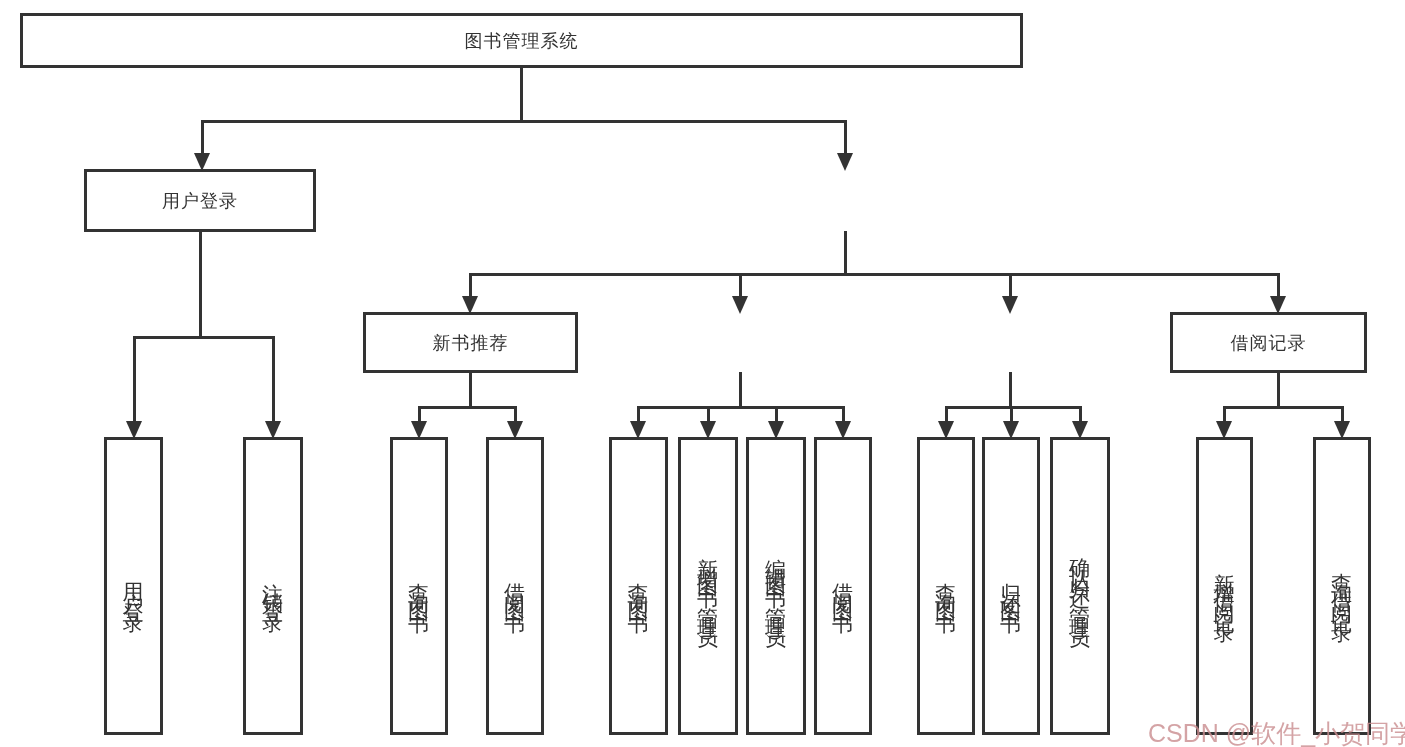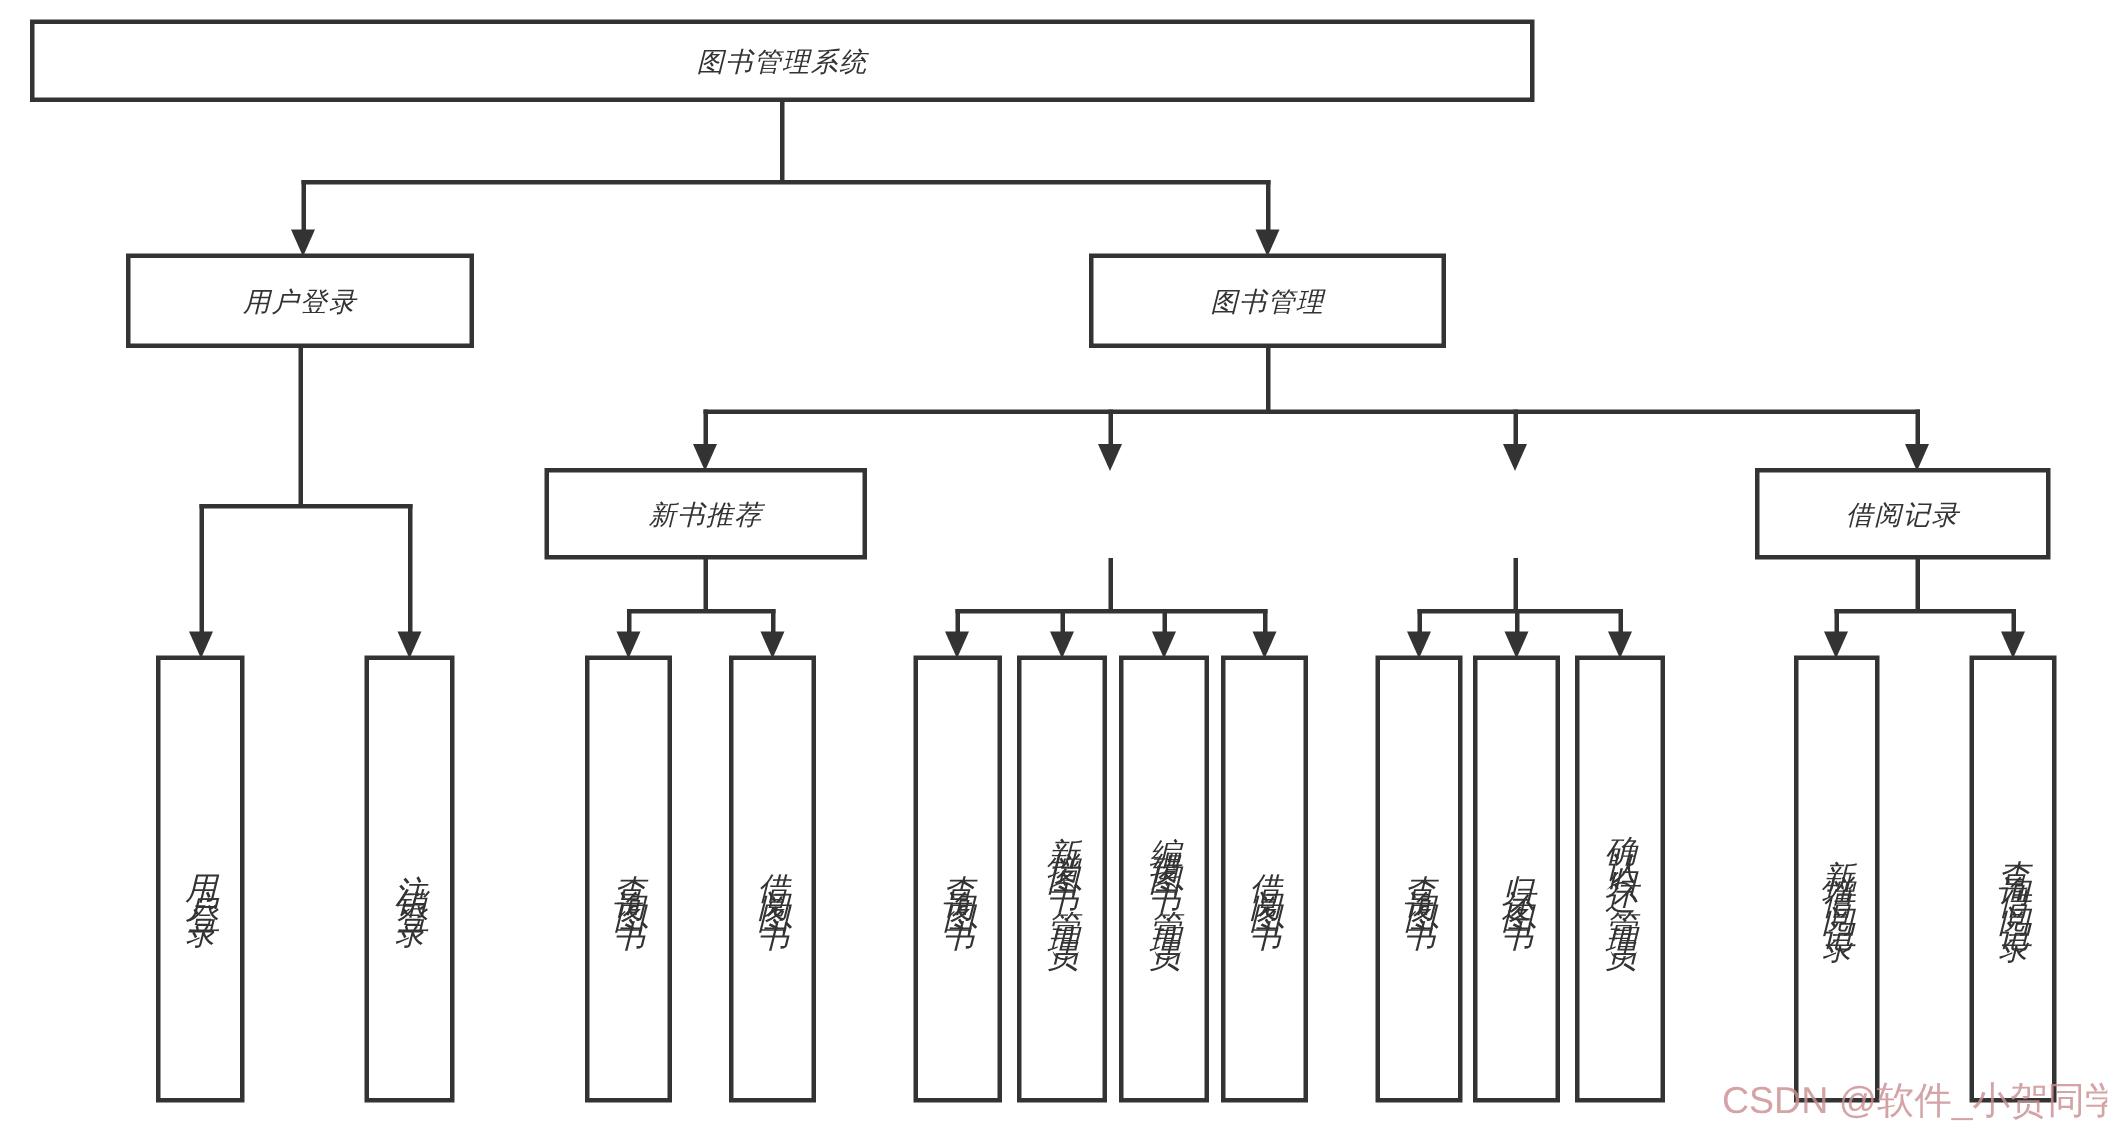--- a/index.html
+++ b/index.html
@@ -3,21 +3,21 @@
 <meta charset="utf-8">
 <style>
   html,body{margin:0;padding:0;background:#fff;}
   #canvas{
     position:relative;width:1405px;height:747px;background:#ffffff;
     font-family:"Liberation Sans","DejaVu Sans",sans-serif;color:#333;
     overflow:hidden;
   }
   .node{
     position:absolute;background:#fff;border:3px solid #333;
-    box-sizing:border-box;display:flex;align-items:center;justify-content:center;font-style:italic;
+    box-sizing:border-box;display:flex;align-items:center;justify-content:center;
   }
   .h-label{font-size:18px;letter-spacing:1px;white-space:nowrap;}
   .leaf{
     writing-mode:vertical-rl;text-orientation:mixed;
     font-size:21px;letter-spacing:10px;line-height:1;
   }
   .line{position:absolute;background:#333;}
   .arrow{
     position:absolute;width:0;height:0;
     border-left:8px solid transparent;border-right:8px solid transparent;
@@ -29,21 +29,20 @@
   }
 </style>
 </head>
 <body>
 
 <div id="canvas">
 
   <div class="node h-label" style="left:20px;top:13px;width:1003px;height:55px;">图书管理系统</div>
 
   <div class="node h-label" style="left:84px;top:169px;width:232px;height:63px;">用户登录</div>
-  <div class="node h-label" style="left:726px;top:169px;width:238px;height:63px;">图书管理</div>
 
   <div class="node h-label" style="left:363px;top:312px;width:215px;height:61px;">新书推荐</div>
   <div class="node h-label" style="left:1170px;top:312px;width:197px;height:61px;">借阅记录</div>
 
   <div class="node leaf" style="left:104px;top:437px;width:59px;height:298px;">用户登录</div>
   <div class="node leaf" style="left:243px;top:437px;width:60px;height:298px;">注销登录</div>
 
   <div class="node leaf" style="left:390px;top:437px;width:58px;height:298px;">查询图书</div>
   <div class="node leaf" style="left:486px;top:437px;width:58px;height:298px;">借阅图书</div>
 

